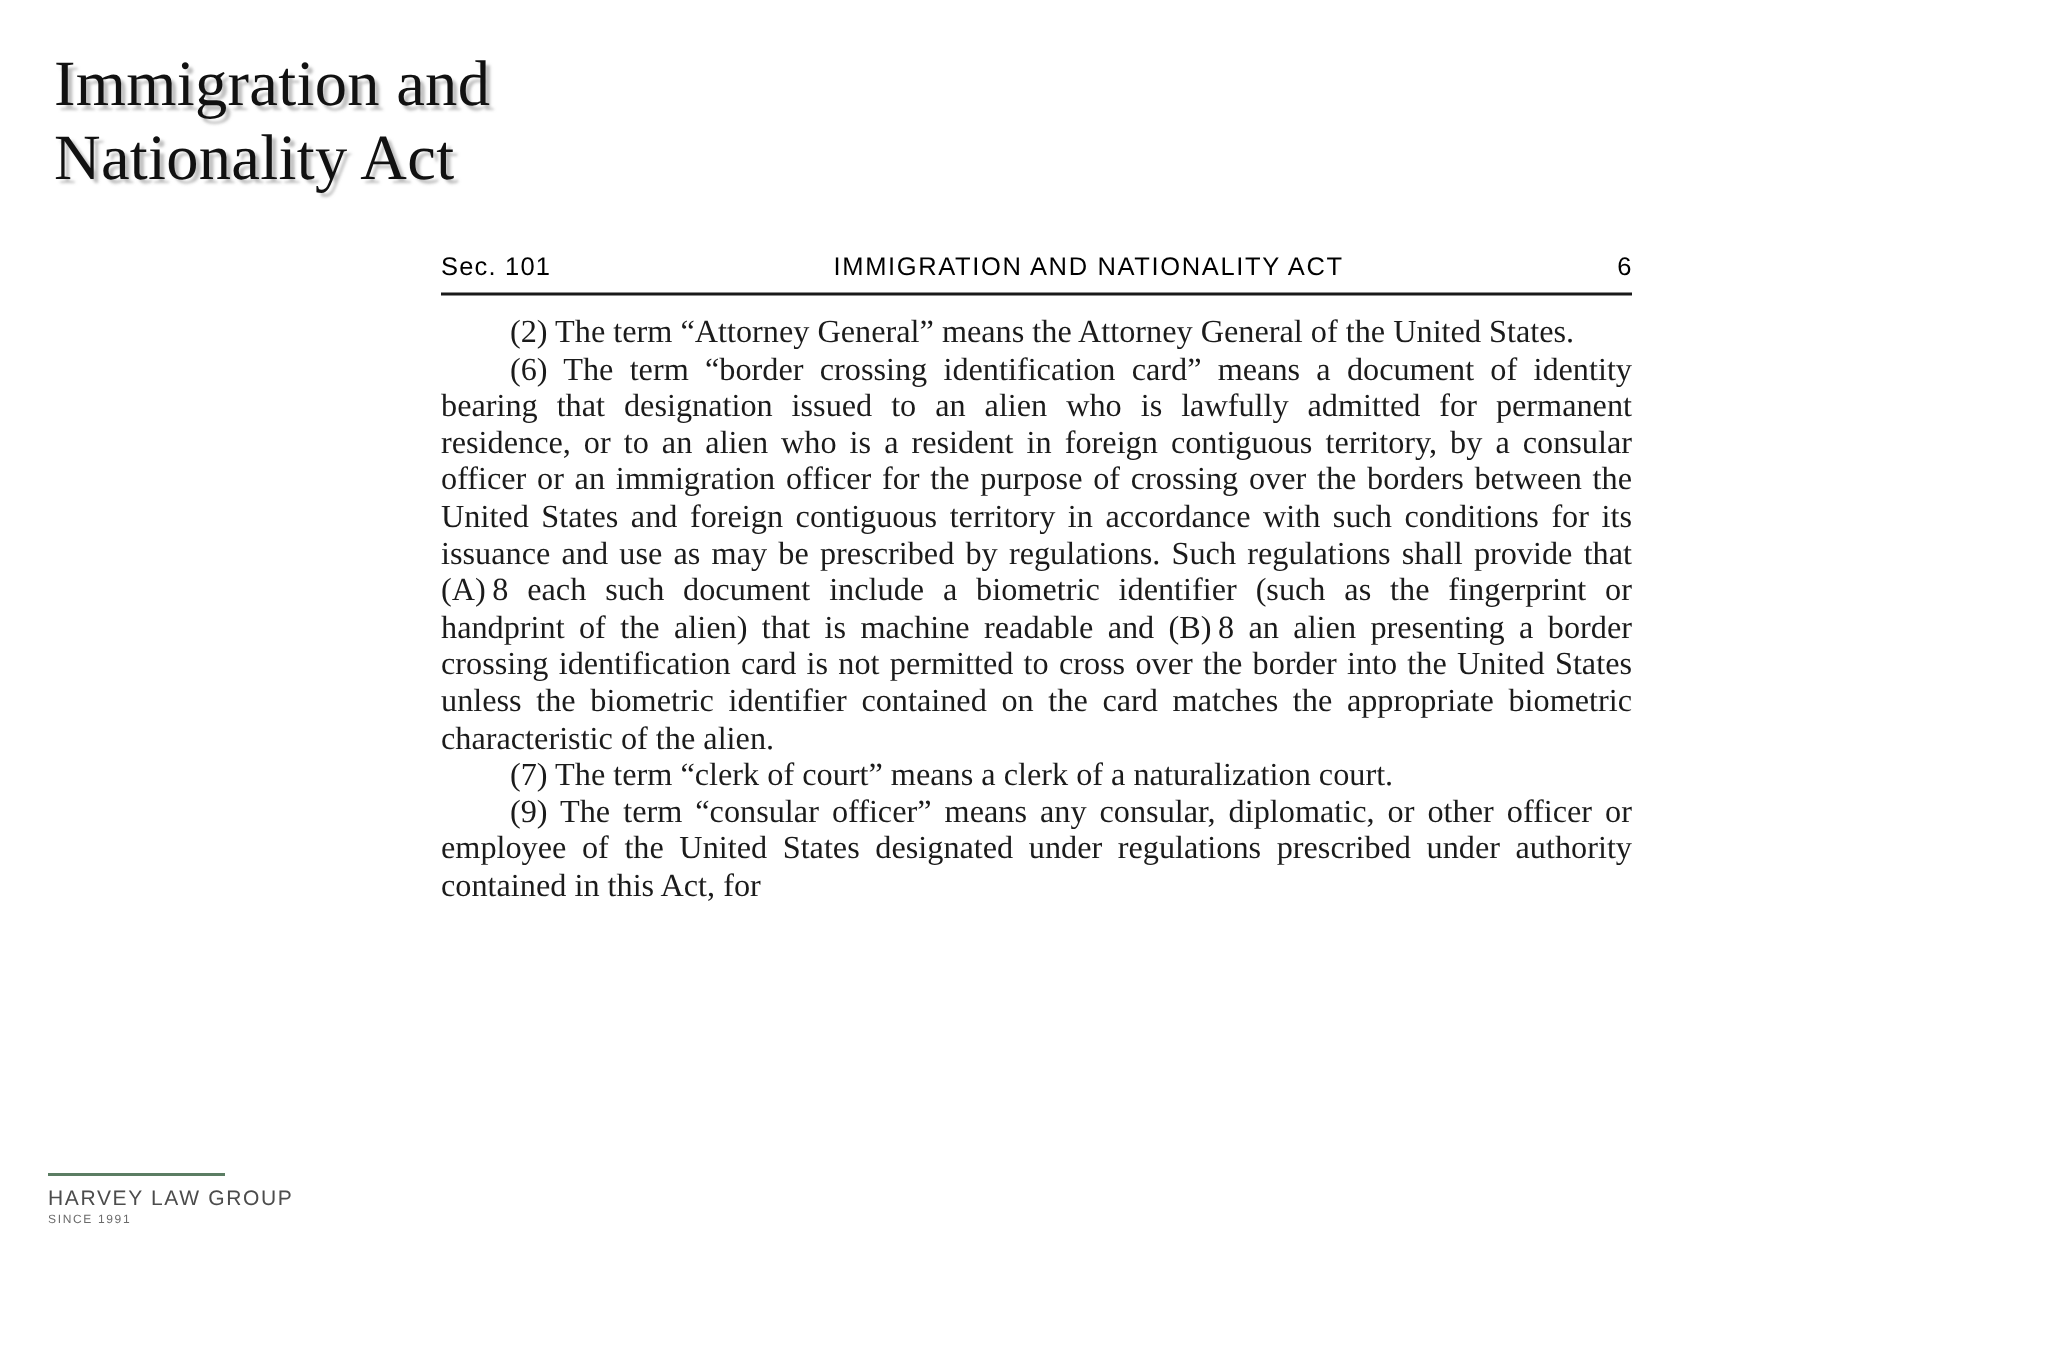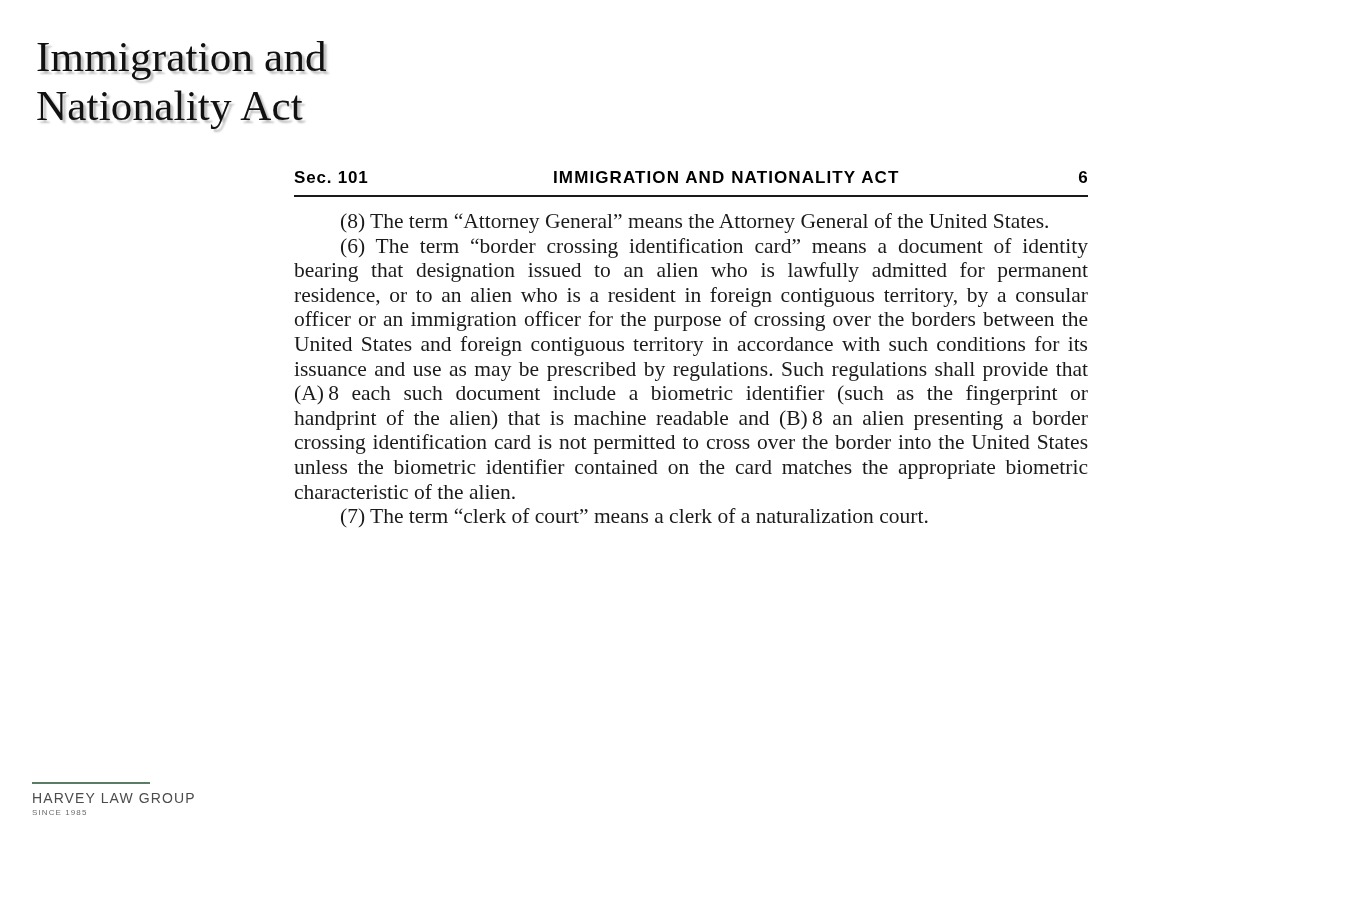--- a/index.html
+++ b/index.html
@@ -76,21 +76,21 @@
     position: absolute;
     left: 294px;
     top: 168px;
     width: 794px;
   }
   .page-header {
     display: flex;
     align-items: baseline;
     justify-content: space-between;
     font-family: "Liberation Sans", sans-serif;
-    font-weight: bold;
+    font-weight: normal;
     font-size: 17px;
     letter-spacing: 0.4px;
     color: #000;
     padding-bottom: 7px;
   }
   .page-header .sec {
     letter-spacing: 0.8px;
     flex: 0 0 auto;
   }
   .page-header .center {
@@ -129,30 +129,31 @@
 <body>
 
 <div class="masthead">
   <div class="masthead-title">Immigration and
 Nationality Act</div>
 </div>
 
 <div class="logo-block">
   <div class="logo-rule"></div>
   <div class="logo-name">HARVEY LAW GROUP</div>
-  <div class="logo-since">SINCE 1985</div>
+  <div class="logo-since">SINCE 1991</div>
 </div>
 
 <div class="page">
 
   <div class="page-header">
     <div class="sec">Sec. 101</div>
     <div class="center">IMMIGRATION  AND  NATIONALITY  ACT</div>
     <div class="pageno">6</div>
   </div>
   <div class="header-rule"></div>
 
   <div class="body-text">
-    <p class="para">(8) The term “Attorney General” means the Attorney General of the United States.</p>
+    <p class="para">(2) The term “Attorney General” means the Attorney General of the United States.</p>
     <p class="para">(6) The term “border crossing identification card” means a document of identity bearing that designation issued to an alien who is lawfully admitted for permanent residence, or to an alien who is a resident in foreign contiguous territory, by a consular officer or an immigration officer for the purpose of crossing over the borders between the United States and foreign contiguous territory in accordance with such conditions for its issuance and use as may be prescribed by regulations. Such regulations shall provide that (A) 8 each such document include a biometric identifier (such as the fingerprint or handprint of the alien) that is machine readable and (B) 8 an alien presenting a border crossing identification card is not permitted to cross over the border into the United States unless the biometric identifier contained on the card matches the appropriate biometric characteristic of the alien.</p>
     <p class="para">(7) The term “clerk of court” means a clerk of a naturalization court.</p>
+    <p class="para">(9) The term “consular officer” means any consular, diplomatic, or other officer or employee of the United States designated under regulations prescribed under authority contained in this Act, for</p>
   </div>
 </div>
 
 </body></html>

